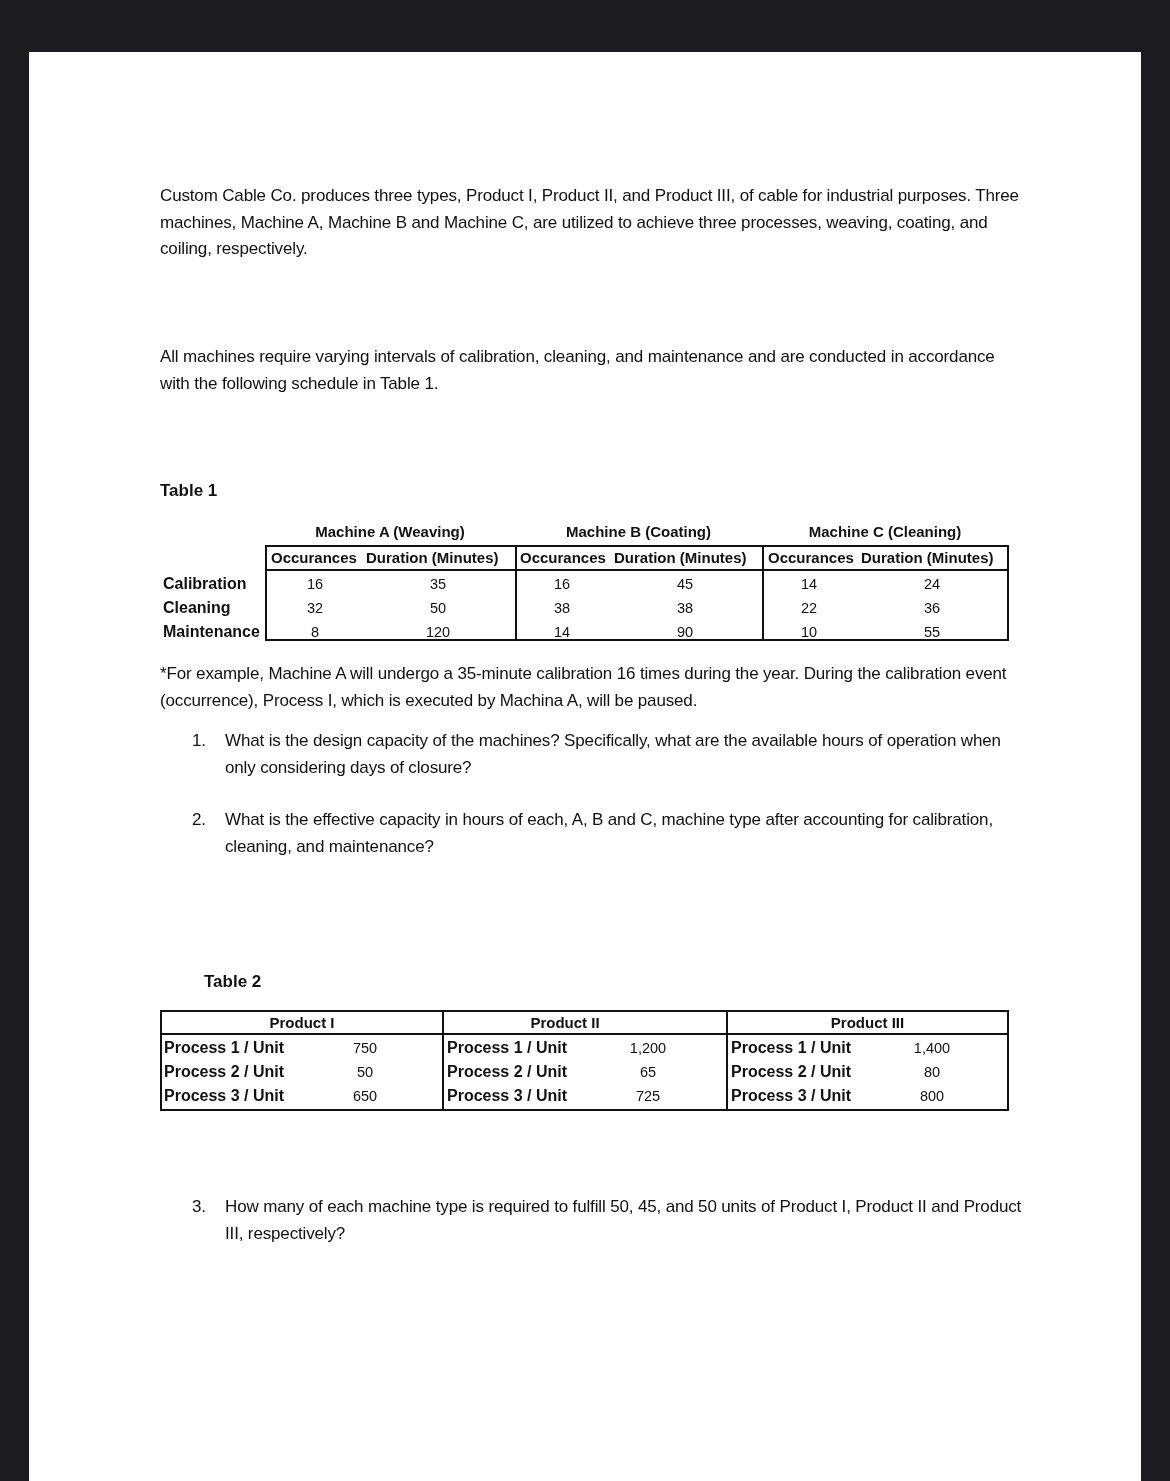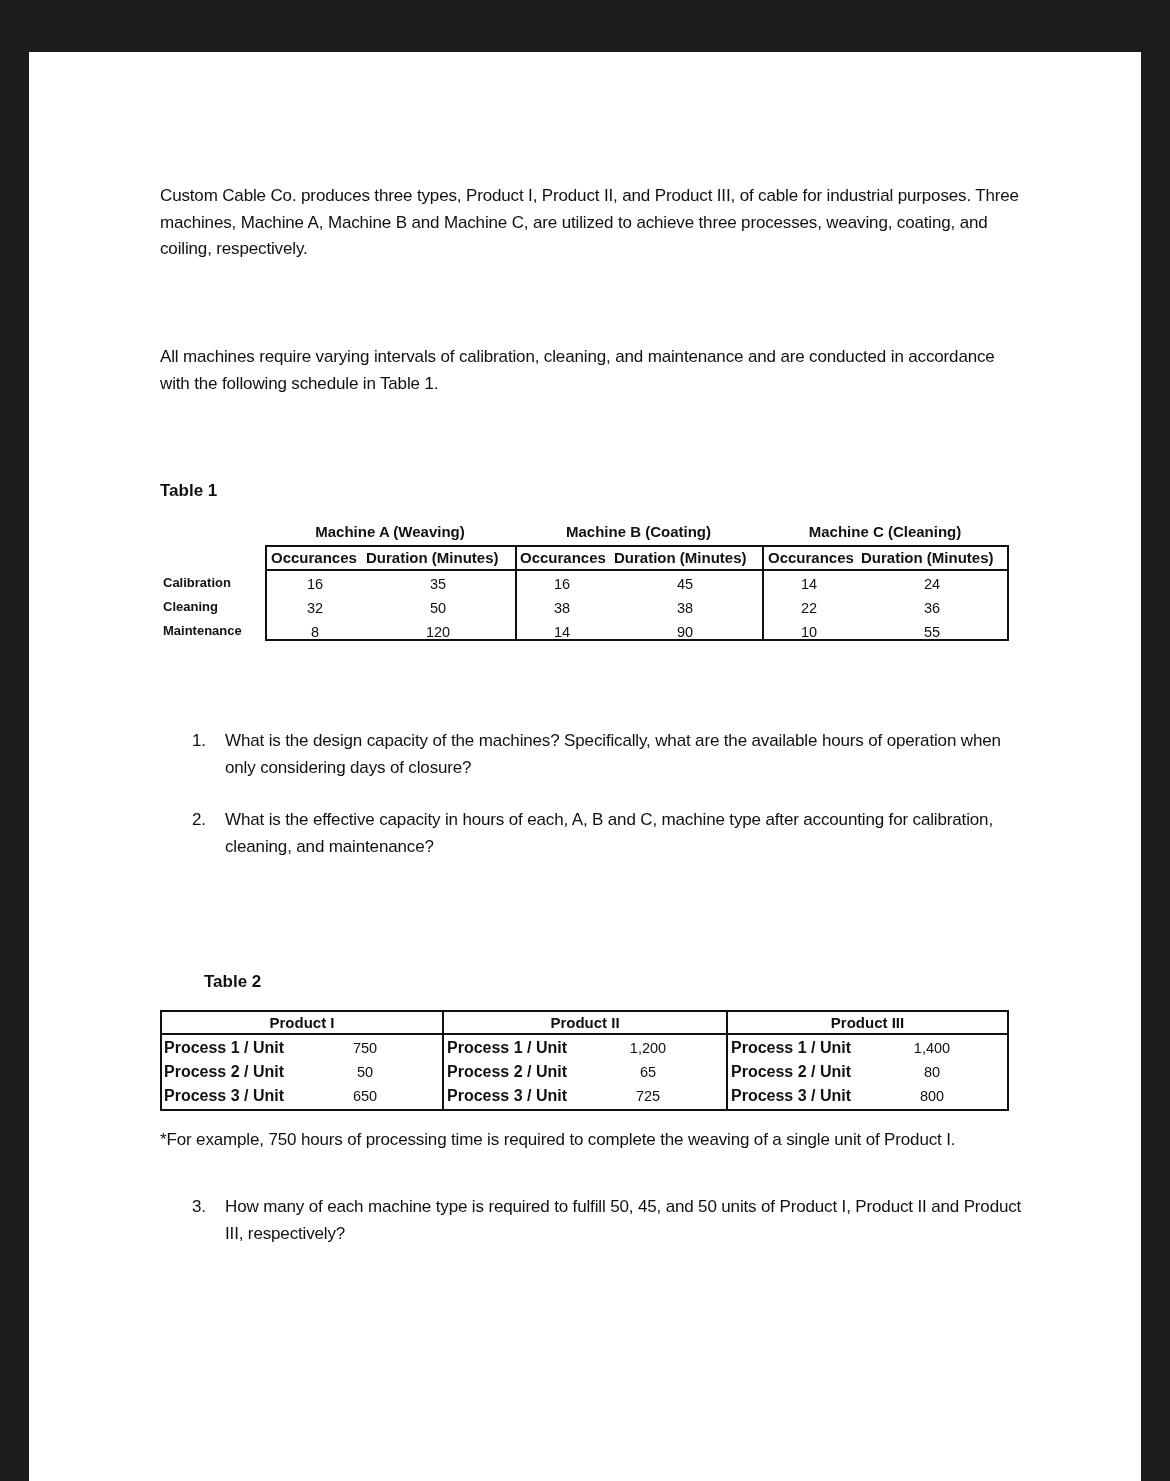--- a/index.html
+++ b/index.html
@@ -42,21 +42,21 @@
     border: 2px solid #111; box-sizing: border-box;
   }
   .t1 .hline {
     position: absolute; top: 517px; height: 2px; background: #111;
   }
   .t1 .colh {
     position: absolute; top: 497px; font-weight: bold; font-size: 15px;
     white-space: nowrap;
   }
   .t1 .rowlabel {
-    position: absolute; left: 134px; font-weight: bold; font-size: 13px;
+    position: absolute; left: 134px; font-weight: bold; font-size: 16px;
   }
   .t1 .cell {
     position: absolute; width: 60px; text-align: center; font-size: 14.5px;
   }
 
   
   .t2box {
     position: absolute; top: 958px; height: 101px;
     border: 2px solid #111; box-sizing: border-box;
   }
@@ -119,41 +119,42 @@
     <div class="cell" style="top:548px; left:873px;">36</div>
 
     <div class="cell" style="top:572px; left:256px;">8</div>
     <div class="cell" style="top:572px; left:379px;">120</div>
     <div class="cell" style="top:572px; left:503px;">14</div>
     <div class="cell" style="top:572px; left:626px;">90</div>
     <div class="cell" style="top:572px; left:750px;">10</div>
     <div class="cell" style="top:572px; left:873px;">55</div>
   </div>
 
+  <div class="p" style="top:609px;">*For example, Machine A will undergo a 35-minute calibration 16 times during the year.  During the calibration event (occurrence), Process I, which is executed by Machina A, will be paused.</div>
 
   <div class="q" style="top:676px;">
     <span class="num">1.</span>
     <span class="txt">What is the design capacity of the machines?  Specifically, what are the available hours of operation when only considering days of closure?</span>
   </div>
   <div class="q" style="top:755px;">
     <span class="num">2.</span>
     <span class="txt">What is the effective capacity in hours of each, A, B and C, machine type after accounting for calibration, cleaning, and maintenance?</span>
   </div>
 
 
   <div class="heading" style="top:920px;margin-left:44px;">Table 2</div>
 
   <div>
     <div class="t2box" style="left:131px; width:284px;"></div>
     <div class="t2box" style="left:413px; width:286px;"></div>
     <div class="t2box" style="left:697px; width:283px;"></div>
     <div class="t2line" style="left:131px; width:849px;"></div>
 
     <div class="t2head" style="left:131px; width:284px;">Product I</div>
-    <div class="t2head" style="left:413px; width:286px;">Product II</div>
+    <div class="t2head" style="left:393px; width:286px;">Product II</div>
     <div class="t2head" style="left:697px; width:283px;">Product III</div>
 
     <div class="t2label" style="left:135px; top:987px;">Process 1 / Unit</div>
     <div class="t2val" style="left:296px; top:988px;">750</div>
     <div class="t2label" style="left:135px; top:1011px;">Process 2 / Unit</div>
     <div class="t2val" style="left:296px; top:1012px;">50</div>
     <div class="t2label" style="left:135px; top:1035px;">Process 3 / Unit</div>
     <div class="t2val" style="left:296px; top:1036px;">650</div>
 
     <div class="t2label" style="left:418px; top:987px;">Process 1 / Unit</div>
@@ -164,20 +165,19 @@
     <div class="t2val" style="left:579px; top:1036px;">725</div>
 
     <div class="t2label" style="left:702px; top:987px;">Process 1 / Unit</div>
     <div class="t2val" style="left:863px; top:988px;">1,400</div>
     <div class="t2label" style="left:702px; top:1011px;">Process 2 / Unit</div>
     <div class="t2val" style="left:863px; top:1012px;">80</div>
     <div class="t2label" style="left:702px; top:1035px;">Process 3 / Unit</div>
     <div class="t2val" style="left:863px; top:1036px;">800</div>
   </div>
 
-  <div class="p" style="top:1075px;">*For example, 750 hours of processing time is required to complete the weaving of a single unit of Product I.</div>
 
   <div class="q" style="top:1142px;">
     <span class="num">3.</span>
     <span class="txt">How many of each machine type is required to fulfill 50, 45, and 50 units of Product I, Product II and Product III, respectively?</span>
   </div>
 
 </div>
 
 </body></html>

